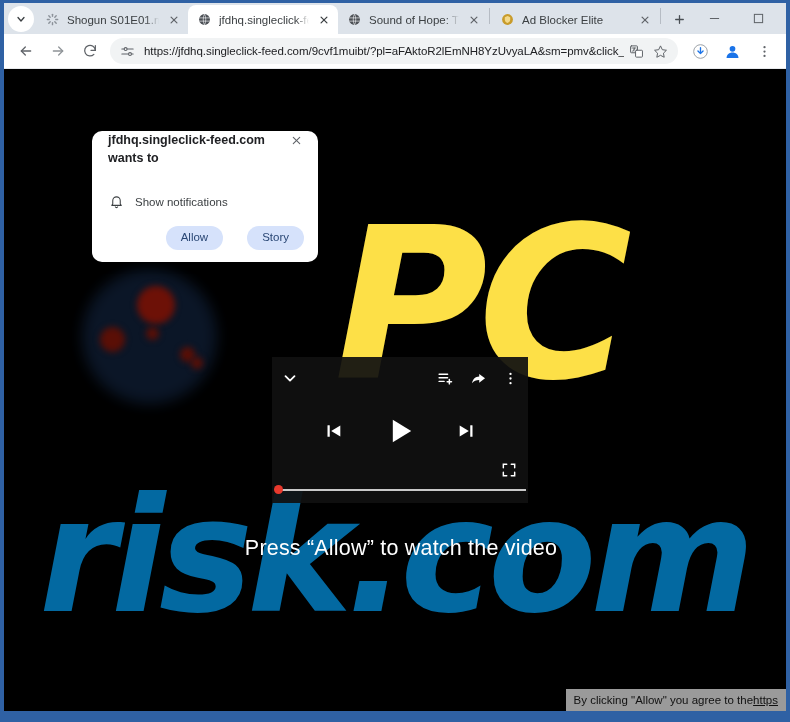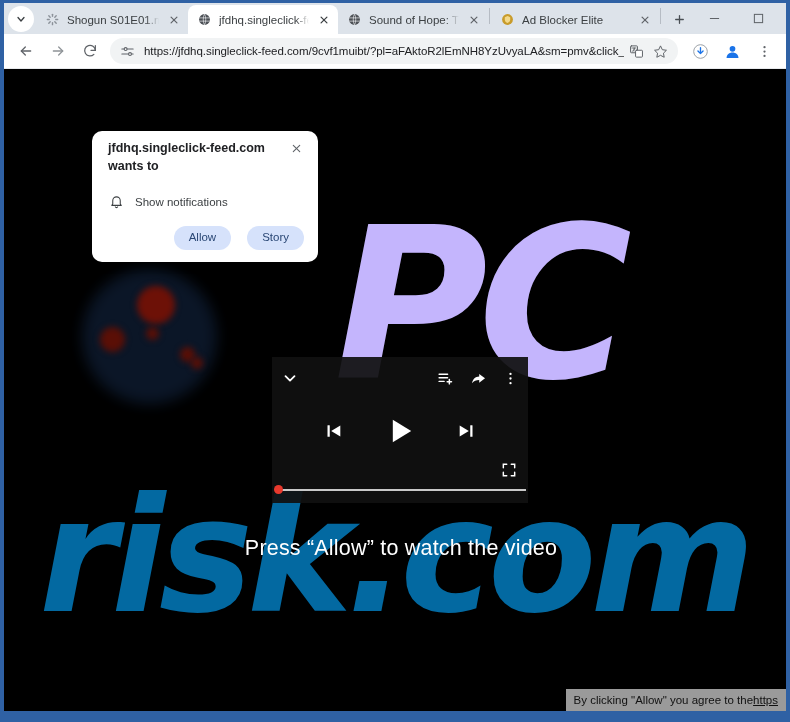--- a/index.html
+++ b/index.html
@@ -165,21 +165,21 @@
     left: 0; top: 0; width: 100%; height: 100%;
     pointer-events: none;
   }
   .wm-pc {
     position: absolute;
     left: 330px; top: 150px;
     font-size: 210px;
     font-weight: 700;
     font-style: italic;
     letter-spacing: -10px;
-    color: #c4b5fd;
+    color: #fde047;
     line-height: 0.82;
     font-family: "DejaVu Sans", sans-serif;
     text-align: right;
   }
   .wm-risk {
     position: absolute;
     left: 35px; top: 420px;
     font-size: 158px;
     font-weight: 700;
     font-style: italic;
@@ -210,21 +210,21 @@
   .d5 { left: 96px; top: 258px; width: 25px; height: 25px; }
 
   
   .perm {
     position: absolute;
     left: 88px; top: 62px;
     width: 226px;
     background: #ffffff;
     border-radius: 10px;
     box-shadow: 0 2px 10px rgba(0,0,0,.35), 0 0 0 1px rgba(0,0,0,.04);
-    padding: 8px 14px 12px 16px;
+    padding: 0 14px 12px 16px;
     z-index: 40;
   }
   .perm-head {
     display: flex;
     align-items: flex-start;
   }
   .perm-title {
     font-size: 12.5px;
     font-weight: 700;
     color: #202124;
@@ -235,37 +235,37 @@
   .perm-x {
     width: 16px; height: 16px;
     flex: 0 0 auto;
     display:flex;align-items:center;justify-content:center;
     color: #5f6368;
     margin-top: 1px;
   }
   .perm-row {
     display: flex;
     align-items: center;
-    margin-top: 18px;
+    margin-top: 26px;
   }
   .perm-bell {
     width: 17px; height: 17px;
     flex: 0 0 auto;
     margin-right: 10px;
     display:flex;align-items:center;justify-content:center;
     color: #3c4043;
   }
   .perm-rowlabel {
     font-size: 11.5px;
     color: #3c4043;
   }
   .perm-actions {
     display: flex;
     justify-content: flex-end;
-    gap: 16px;
+    gap: 24px;
     margin-top: 16px;
   }
   .perm-btn {
     background: #d6e2fb;
     color: #2a4775;
     border: none;
     border-radius: 14px;
     font-size: 11.5px;
     font-family: "Liberation Sans", sans-serif;
     padding: 6px 15px;

